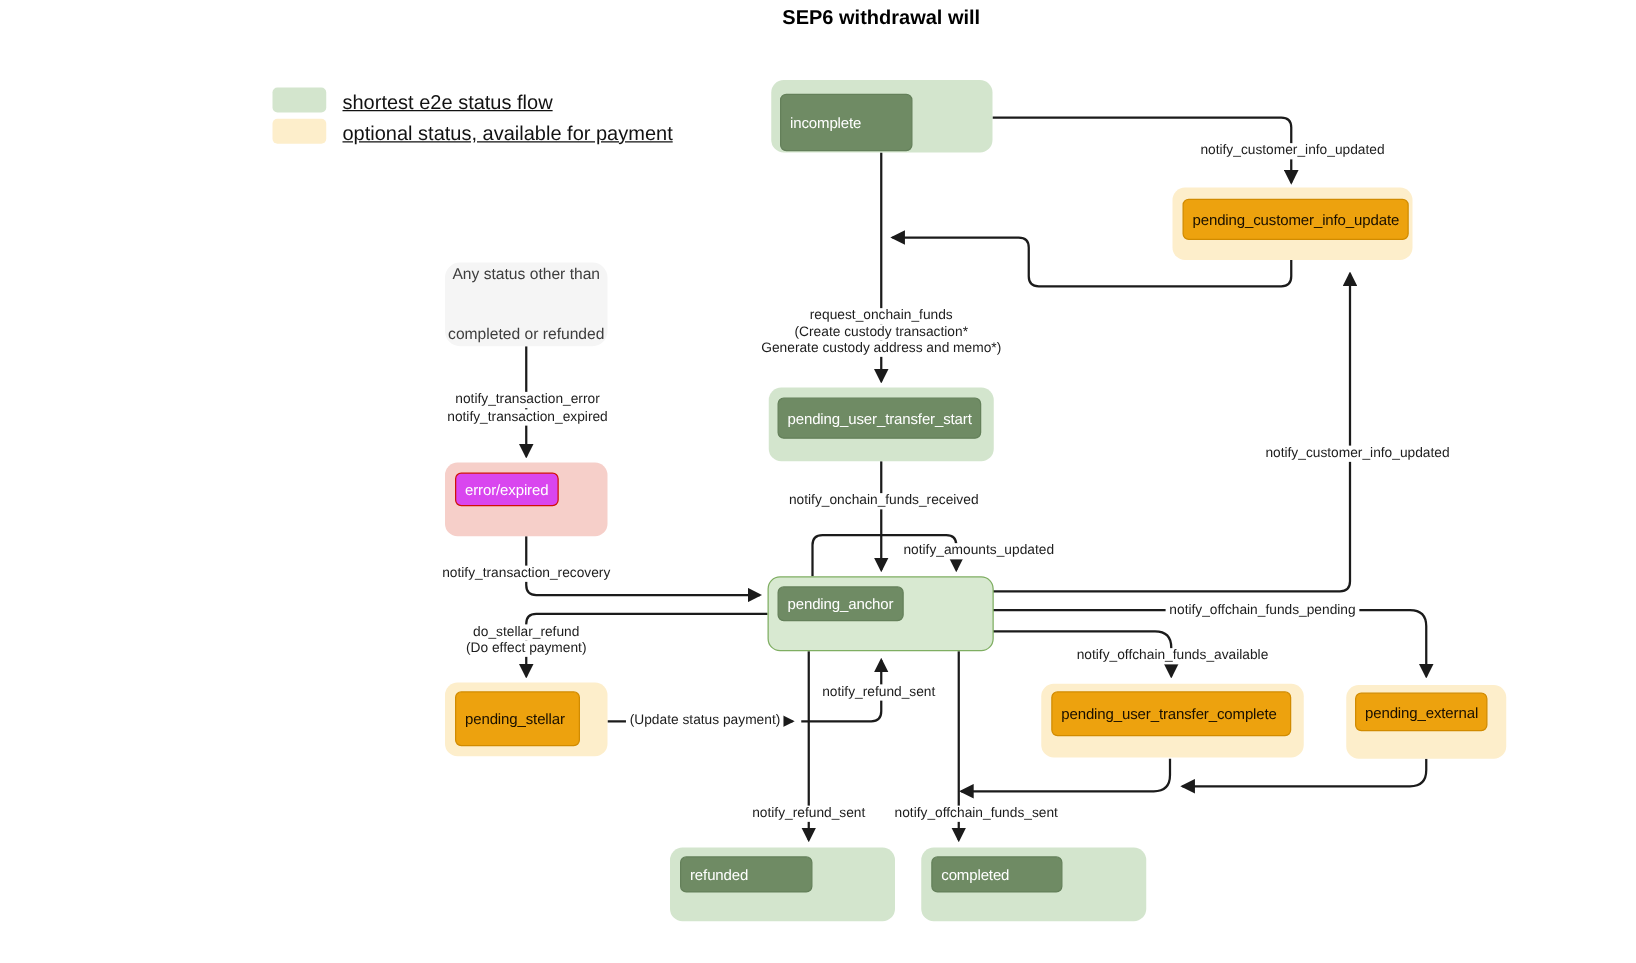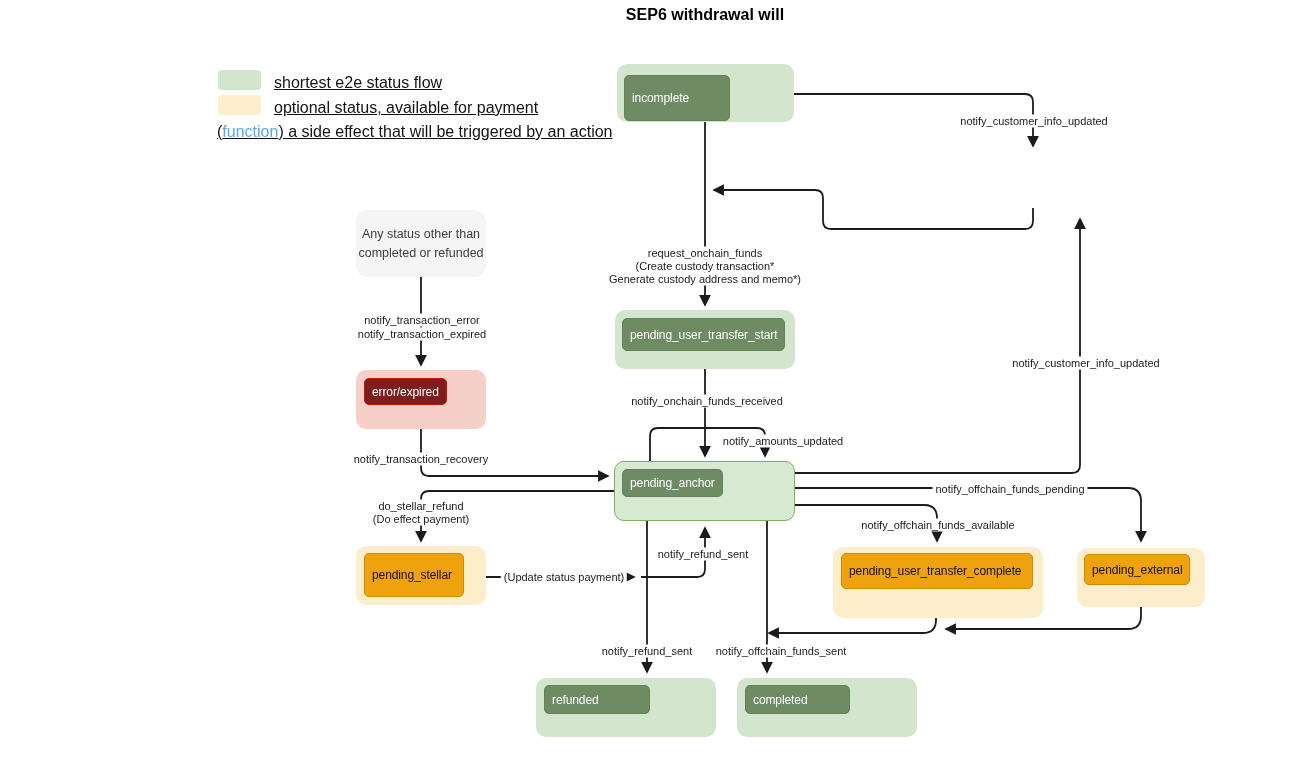--- a/index.html
+++ b/index.html
@@ -22,43 +22,42 @@
   .node{position:absolute;border-radius:10px;box-sizing:border-box;}
   .node.green{background:#d3e5cd;}
   .node.green-b{background:#d8e9d1;border:1.6px solid #7fae62;}
   .node.yellow{background:#fdeecb;}
   .node.pink{background:#f6cfc9;}
   .pill{display:flex;align-items:center;width:fit-content;box-sizing:border-box;
     border-radius:5px;font-size:12px;letter-spacing:-0.1px;white-space:nowrap;
     padding:0 7px;height:46px;margin:10px 0 0 7px;}
   .pill.dkgreen{background:#6f8b64;color:#ffffff;border:1px solid #64805a;}
   .pill.orange{background:#eda20e;color:#190f00;border:1px solid #d18b00;}
-  .pill.red{background:#7f1d1d;color:#ffffff;border:1px solid #cf1108;text-align:right;}
+  .pill.red{background:#d946ef;color:#ffffff;border:1px solid #cf1108;text-align:right;}
   
   .note{position:absolute;background:#f5f5f5;border-radius:12px;
-    display:flex;flex-direction:column;justify-content:center;align-items:center;
+    display:flex;flex-direction:column;justify-content:space-between;align-items:center;
     font-size:12.5px;line-height:19px;color:#3d3d3d;text-align:center;}
   
   .elabel{position:absolute;transform:translate(-50%,-50%);font-size:11px;line-height:13px;
     white-space:nowrap;background:#ffffff;padding:0 3px;color:#1c1c1c;}
   svg.edges{position:absolute;left:0;top:0;}
   .edge{fill:none;stroke:#1b1b1b;stroke-width:1.8px;}
 </style>
 </head>
 <body>
 
 <div id="canvas">
 
   <div class="title">SEP6 withdrawal will</div>
 
   <div class="swatch green abs" style="left:218px;top:70px;"></div>
   <div class="legend-text" style="left:274px;top:74px;">shortest e2e status flow</div>
   <div class="swatch yellow abs" style="left:218px;top:95px;"></div>
   <div class="legend-text" style="left:274px;top:99px;">optional status, available for payment</div>
-  <div class="legend-text" style="left:217px;top:123px;"><span>(</span><span class="fn-legend">function</span><span>) a side effect that will be triggered by an action</span></div>
 
   <svg class="edges" width="1309" height="770" viewBox="0 0 1309 770">
     <defs>
       <marker id="ah" viewBox="0 0 10 10" refX="8.5" refY="5" markerWidth="6.5" markerHeight="6.5" orient="auto-start-reverse">
         <path d="M0 0 L10 5 L0 10 z" fill="#1b1b1b"></path>
       </marker>
     </defs>
     <path class="edge" marker-end="url(#ah)" d="M 794 94 H 1025 Q 1033 94 1033 102 V 146"></path>
     <path class="edge" marker-end="url(#ah)" d="M 705 122 V 305"></path>
     <path class="edge" marker-end="url(#ah)" d="M 1033 208 V 221 Q 1033 229 1025 229 H 831 Q 823 229 823 221 V 198 Q 823 190 815 190 H 714"></path>
@@ -94,20 +93,23 @@
   <div class="elabel" style="left:647px;top:651px;">notify_refund_sent</div>
   <div class="elabel" style="left:781px;top:651px;">notify_offchain_funds_sent</div>
   <div class="elabel" style="left:1086px;top:363px;">notify_customer_info_updated</div>
   <div class="elabel" style="left:1010px;top:489px;">notify_offchain_funds_pending</div>
   <div class="elabel" style="left:938px;top:525px;">notify_offchain_funds_available</div>
 
   <div class="node green" style="left:617px;top:64px;width:177px;height:58px;">
     <div class="pill dkgreen" style="min-width:106px;margin-top:11px;">incomplete</div>
   </div>
 
+  <div class="node yellow" style="left:938px;top:150px;width:192px;height:58px;">
+    <div class="pill orange" style="min-width:176px;height:33px;margin:9px 0 0 8px;">pending_customer_info_update</div>
+  </div>
 
   <div class="note" style="left:356px;top:210px;width:130px;height:67px;">
     <div>Any status other than</div>
     <div>completed or refunded</div>
   </div>
 
   <div class="node pink" style="left:356px;top:370px;width:130px;height:59px;">
     <div class="pill red" style="min-width:80px;height:27px;margin:8px 0 0 8px;">error/expired</div>
   </div>
 
@@ -116,21 +118,21 @@
   </div>
 
   <div class="node green" style="left:615px;top:310px;width:180px;height:59px;">
     <div class="pill dkgreen" style="min-width:154px;height:33px;margin:8px 0 0 7px;">pending_user_transfer_start</div>
   </div>
 
   <div class="node yellow" style="left:356px;top:546px;width:130px;height:59px;">
     <div class="pill orange" style="min-width:100px;height:44px;margin:7px 0 0 8px;">pending_stellar</div>
   </div>
 
-  <div class="node yellow" style="left:833px;top:547px;width:210px;height:71px;">
+  <div class="node yellow" style="left:833px;top:547px;width:210px;height:59px;">
     <div class="pill orange" style="min-width:192px;height:36px;margin:6px 0 0 8px;">pending_user_transfer_complete</div>
   </div>
 
   <div class="node yellow" style="left:1077px;top:548px;width:128px;height:59px;">
     <div class="pill orange" style="min-width:104px;height:31px;margin:6px 0 0 7px;">pending_external</div>
   </div>
 
   <div class="node green" style="left:536px;top:678px;width:180px;height:59px;">
     <div class="pill dkgreen" style="min-width:106px;height:29px;margin:7px 0 0 8px;">refunded</div>
   </div>

